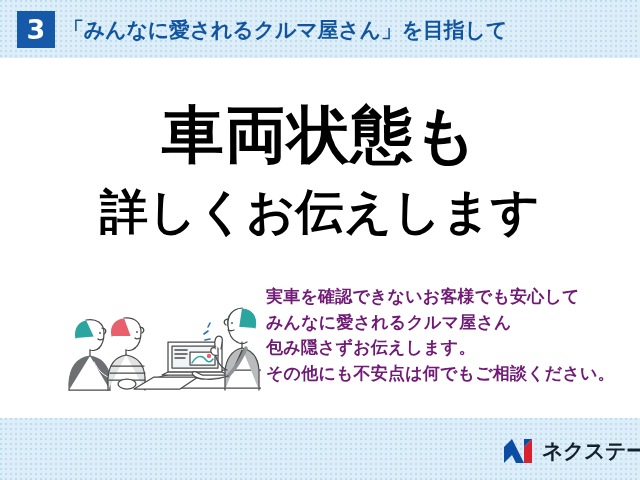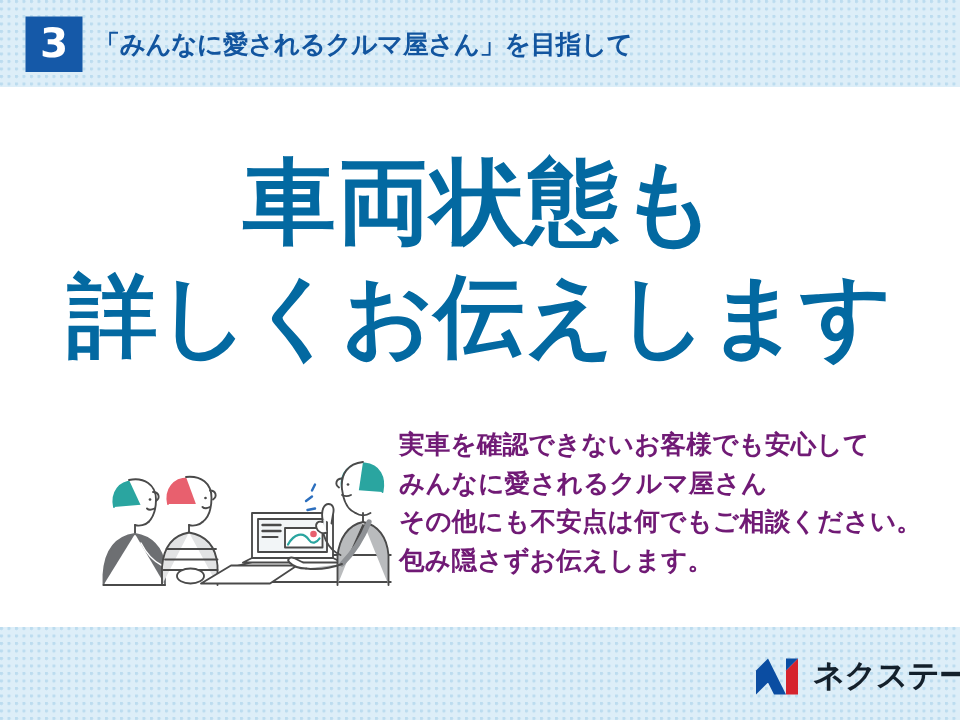--- a/index.html
+++ b/index.html
@@ -60,46 +60,46 @@
     font-family: "DejaVu Sans", "Liberation Sans", sans-serif;
   }
 
   #header-title {
     position: absolute;
     left: 63px;
     top: 13px;
     height: 34px;
     line-height: 34px;
     color: #12559f;
-    font-size: 17px;
+    font-size: 21px;
     font-weight: bold;
     white-space: nowrap;
     letter-spacing: -0.2px;
   }
 
   
   #headline {
     position: absolute;
     left: 0;
     top: 96px;
     width: 640px;
     text-align: center;
-    color: #0369a1;
+    color: #000000;
     font-weight: bold;
     font-size: 62px;
     line-height: 77px;
     letter-spacing: 1px;
     font-family: "DejaVu Sans", "Liberation Sans", sans-serif;
   }
   #headline .hl-line {
     display: block;
     white-space: nowrap;
   }
   #headline .hl-line-2 {
-    font-size: 60px;
+    font-size: 48px;
     letter-spacing: 0px;
   }
 
   
   #body-copy {
     position: absolute;
     left: 266px;
     top: 284px;
     width: 350px;
     color: #701a75;
@@ -230,22 +230,22 @@
         <path d="M148 58 L152 55" stroke="#2c6fbe" stroke-width="1.6"></path>
         <path d="M149 64 L154 63" stroke="#2c6fbe" stroke-width="1.6"></path>
         <path d="M152 51 L154 47" stroke="#2c6fbe" stroke-width="1.6"></path>
       </g>
     </svg>
   </div>
 
   <div id="body-copy">
     <span class="copy-line">実車を確認できないお客様でも安心して</span>
     <span class="copy-line">みんなに愛されるクルマ屋さん</span>
+    <span class="copy-line">包み隠さずお伝えします。</span>
     <span class="copy-line">その他にも不安点は何でもご相談ください。</span>
-    <span class="copy-line">包み隠さずお伝えします。</span>
   </div>
 
   <div id="footer-band" class="dot-band"></div>
 
   <div id="footer-logo">
     <svg id="logo-mark" viewBox="0 0 32 26" xmlns="http://www.w3.org/2000/svg">
       <path d="M1 25 L1 9 L9 1 L9 17 Z" fill="#0b4da2"></path>
       <path d="M9 1 L21 25 L13 25 L9 17 Z" fill="#0b4da2"></path>
       <path d="M21 25 L21 9 L29 1 L29 25 Z" fill="#d6232d"></path>
       <path d="M21 9 L29 1 L21 1 Z" fill="#0b4da2"></path>

